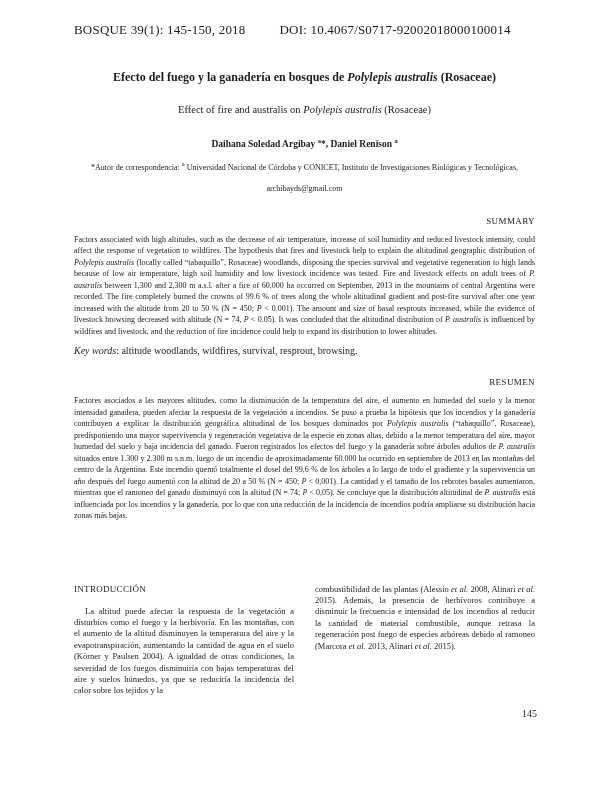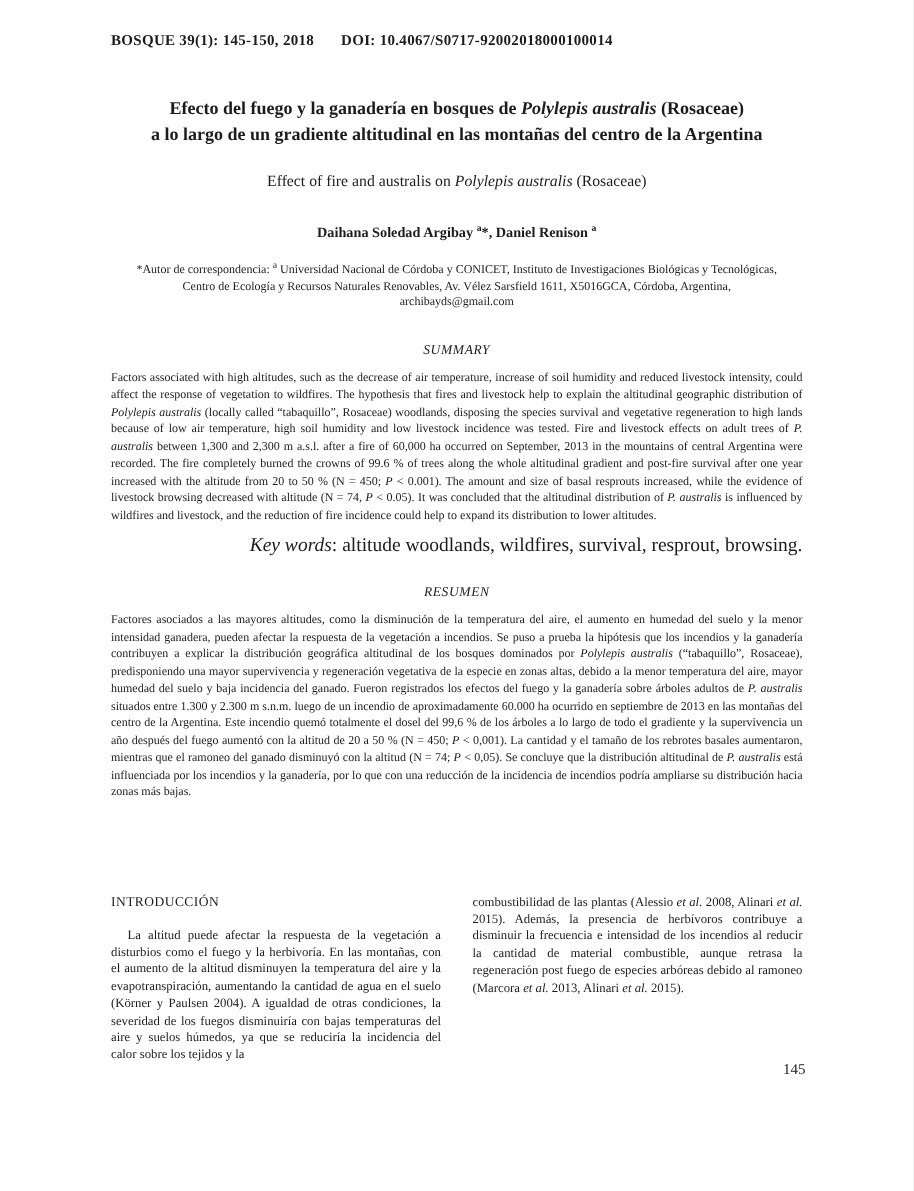--- a/index.html
+++ b/index.html
@@ -8,22 +8,22 @@
     width:609px;height:794px;
     margin:0 auto;
     background:#ffffff;
     box-sizing:border-box;
     padding:22px 74px 0 74px;
     font-family:"Liberation Serif","DejaVu Serif",serif;
     color:#1c1c1c;
     overflow:hidden;
   }
   .page-header{
-    font-size:10px;letter-spacing:.2px;
-    display:flex;gap:18px;white-space:nowrap;font-weight:bold;
+    font-size:13px;letter-spacing:.2px;
+    display:flex;gap:34px;white-space:nowrap;
   }
   .title-es{
     margin:31px 0 0 0;
     font-size:12px;font-weight:bold;
     text-align:center;line-height:17px;
   }
   .title-en{
     margin:16px 0 0 0;
     font-size:10.5px;font-weight:normal;
     text-align:center;line-height:15px;
@@ -34,30 +34,30 @@
     text-align:center;line-height:12px;
   }
   .authors sup,.correspondence sup{font-size:6.5px;line-height:0;}
   .correspondence{
     margin:13px 0 0 0;
     font-size:8px;text-align:center;line-height:10.5px;
   }
   .section-center{
     margin:21px 0 0 0;
     font-size:9px;font-weight:normal;
-    text-align:center;letter-spacing:.4px;font-style:italic;
+    text-align:right;letter-spacing:.4px;
   }
   .abstract{
     margin:8px 0 0 0;
     font-size:8px;line-height:11.5px;
     text-align:justify;hyphens:none;
   }
   .keywords{
     margin:8px 0 0 0;
-    font-size:13px;line-height:11px;text-align:right;
+    font-size:10px;line-height:11px;
   }
   .keywords.palabras{margin-top:13px;}
   .columns{
     margin:29px 0 0 0;
     display:flex;gap:21px;
   }
   .col{flex:1 1 0;min-width:0;margin-top:33px;}
   .col-heading{
     margin:0;font-size:9px;font-weight:normal;letter-spacing:.3px;
   }
@@ -75,27 +75,27 @@
 </head>
 <body>
 
 <div class="page">
 
   <header class="page-header">
     <span>BOSQUE 39(1): 145-150, 2018</span>
     <span>DOI: 10.4067/S0717-92002018000100014</span>
   </header>
 
-  <h1 class="title-es"><span>Efecto del fuego y la ganadería en bosques de </span><span style="font-style: italic;">Polylepis australis</span><span> (Rosaceae)</span><br><span>a lo largo de un gradiente altitudinal en las montañas del centro de la Argentina</span></h1>
+  <h1 class="title-es"><span>Efecto del fuego y la ganadería en bosques de </span><span style="font-style: italic;">Polylepis australis</span><span> (Rosaceae)</span><br></h1>
 
   <h2 class="title-en"><span>Effect of fire and australis on </span><span style="font-style: italic;">Polylepis australis</span><span> (Rosaceae)</span><br></h2>
 
   <p class="authors"><span>Daihana Soledad Argibay </span><sup>a</sup><span>*, Daniel Renison </span><sup>a</sup></p>
 
-  <p class="correspondence"><span>*Autor de correspondencia: </span><sup>a</sup><span> Universidad Nacional de Córdoba y CONICET, Instituto de Investigaciones Biológicas y Tecnológicas,</span><br><span>Centro de Ecología y Recursos Naturales Renovables, Av. Vélez Sarsfield 1611, X5016GCA, Córdoba, Argentina,</span><br><span>archibayds@gmail.com</span></p>
+  <p class="correspondence"><span>*Autor de correspondencia: </span><sup>a</sup><span> Universidad Nacional de Córdoba y CONICET, Instituto de Investigaciones Biológicas y Tecnológicas,</span><br><br><span>archibayds@gmail.com</span></p>
 
   <h3 class="section-center">SUMMARY</h3>
   <p class="abstract"><span>Factors associated with high altitudes, such as the decrease of air temperature, increase of soil humidity and reduced livestock intensity, could affect the response of vegetation to wildfires. The hypothesis that fires and livestock help to explain the altitudinal geographic distribution of </span><span style="font-style: italic;">Polylepis australis</span><span> (locally called “tabaquillo”, Rosaceae) woodlands, disposing the species survival and vegetative regeneration to high lands because of low air temperature, high soil humidity and low livestock incidence was tested. Fire and livestock effects on adult trees of </span><span style="font-style: italic;">P. australis</span><span> between 1,300 and 2,300 m a.s.l. after a fire of 60,000 ha occurred on September, 2013 in the mountains of central Argentina were recorded. The fire completely burned the crowns of 99.6 % of trees along the whole altitudinal gradient and post-fire survival after one year increased with the altitude from 20 to 50 % (N = 450; </span><span style="font-style: italic;">P</span><span> &lt; 0.001). The amount and size of basal resprouts increased, while the evidence of livestock browsing decreased with altitude (N = 74, </span><span style="font-style: italic;">P</span><span> &lt; 0.05). It was concluded that the altitudinal distribution of </span><span style="font-style: italic;">P. australis</span><span> is influenced by wildfires and livestock, and the reduction of fire incidence could help to expand its distribution to lower altitudes.</span></p>
   <p class="keywords"><span style="font-style: italic;">Key words</span><span>: altitude woodlands, wildfires, survival, resprout, browsing.</span></p>
 
   <h3 class="section-center">RESUMEN</h3>
   <p class="abstract"><span>Factores asociados a las mayores altitudes, como la disminución de la temperatura del aire, el aumento en humedad del suelo y la menor intensidad ganadera, pueden afectar la respuesta de la vegetación a incendios. Se puso a prueba la hipótesis que los incendios y la ganadería contribuyen a explicar la distribución geográfica altitudinal de los bosques dominados por </span><span style="font-style: italic;">Polylepis australis</span><span> (“tabaquillo”, Rosaceae), predisponiendo una mayor supervivencia y regeneración vegetativa de la especie en zonas altas, debido a la menor temperatura del aire, mayor humedad del suelo y baja incidencia del ganado. Fueron registrados los efectos del fuego y la ganadería sobre árboles adultos de </span><span style="font-style: italic;">P. australis</span><span> situados entre 1.300 y 2.300 m s.n.m. luego de un incendio de aproximadamente 60.000 ha ocurrido en septiembre de 2013 en las montañas del centro de la Argentina. Este incendio quemó totalmente el dosel del 99,6 % de los árboles a lo largo de todo el gradiente y la supervivencia un año después del fuego aumentó con la altitud de 20 a 50 % (N = 450; </span><span style="font-style: italic;">P</span><span> &lt; 0,001). La cantidad y el tamaño de los rebrotes basales aumentaron, mientras que el ramoneo del ganado disminuyó con la altitud (N = 74; </span><span style="font-style: italic;">P</span><span> &lt; 0,05). Se concluye que la distribución altitudinal de </span><span style="font-style: italic;">P. australis</span><span> está influenciada por los incendios y la ganadería, por lo que con una reducción de la incidencia de incendios podría ampliarse su distribución hacia zonas más bajas.</span></p>
 
   <div class="columns">
     <div class="col">

